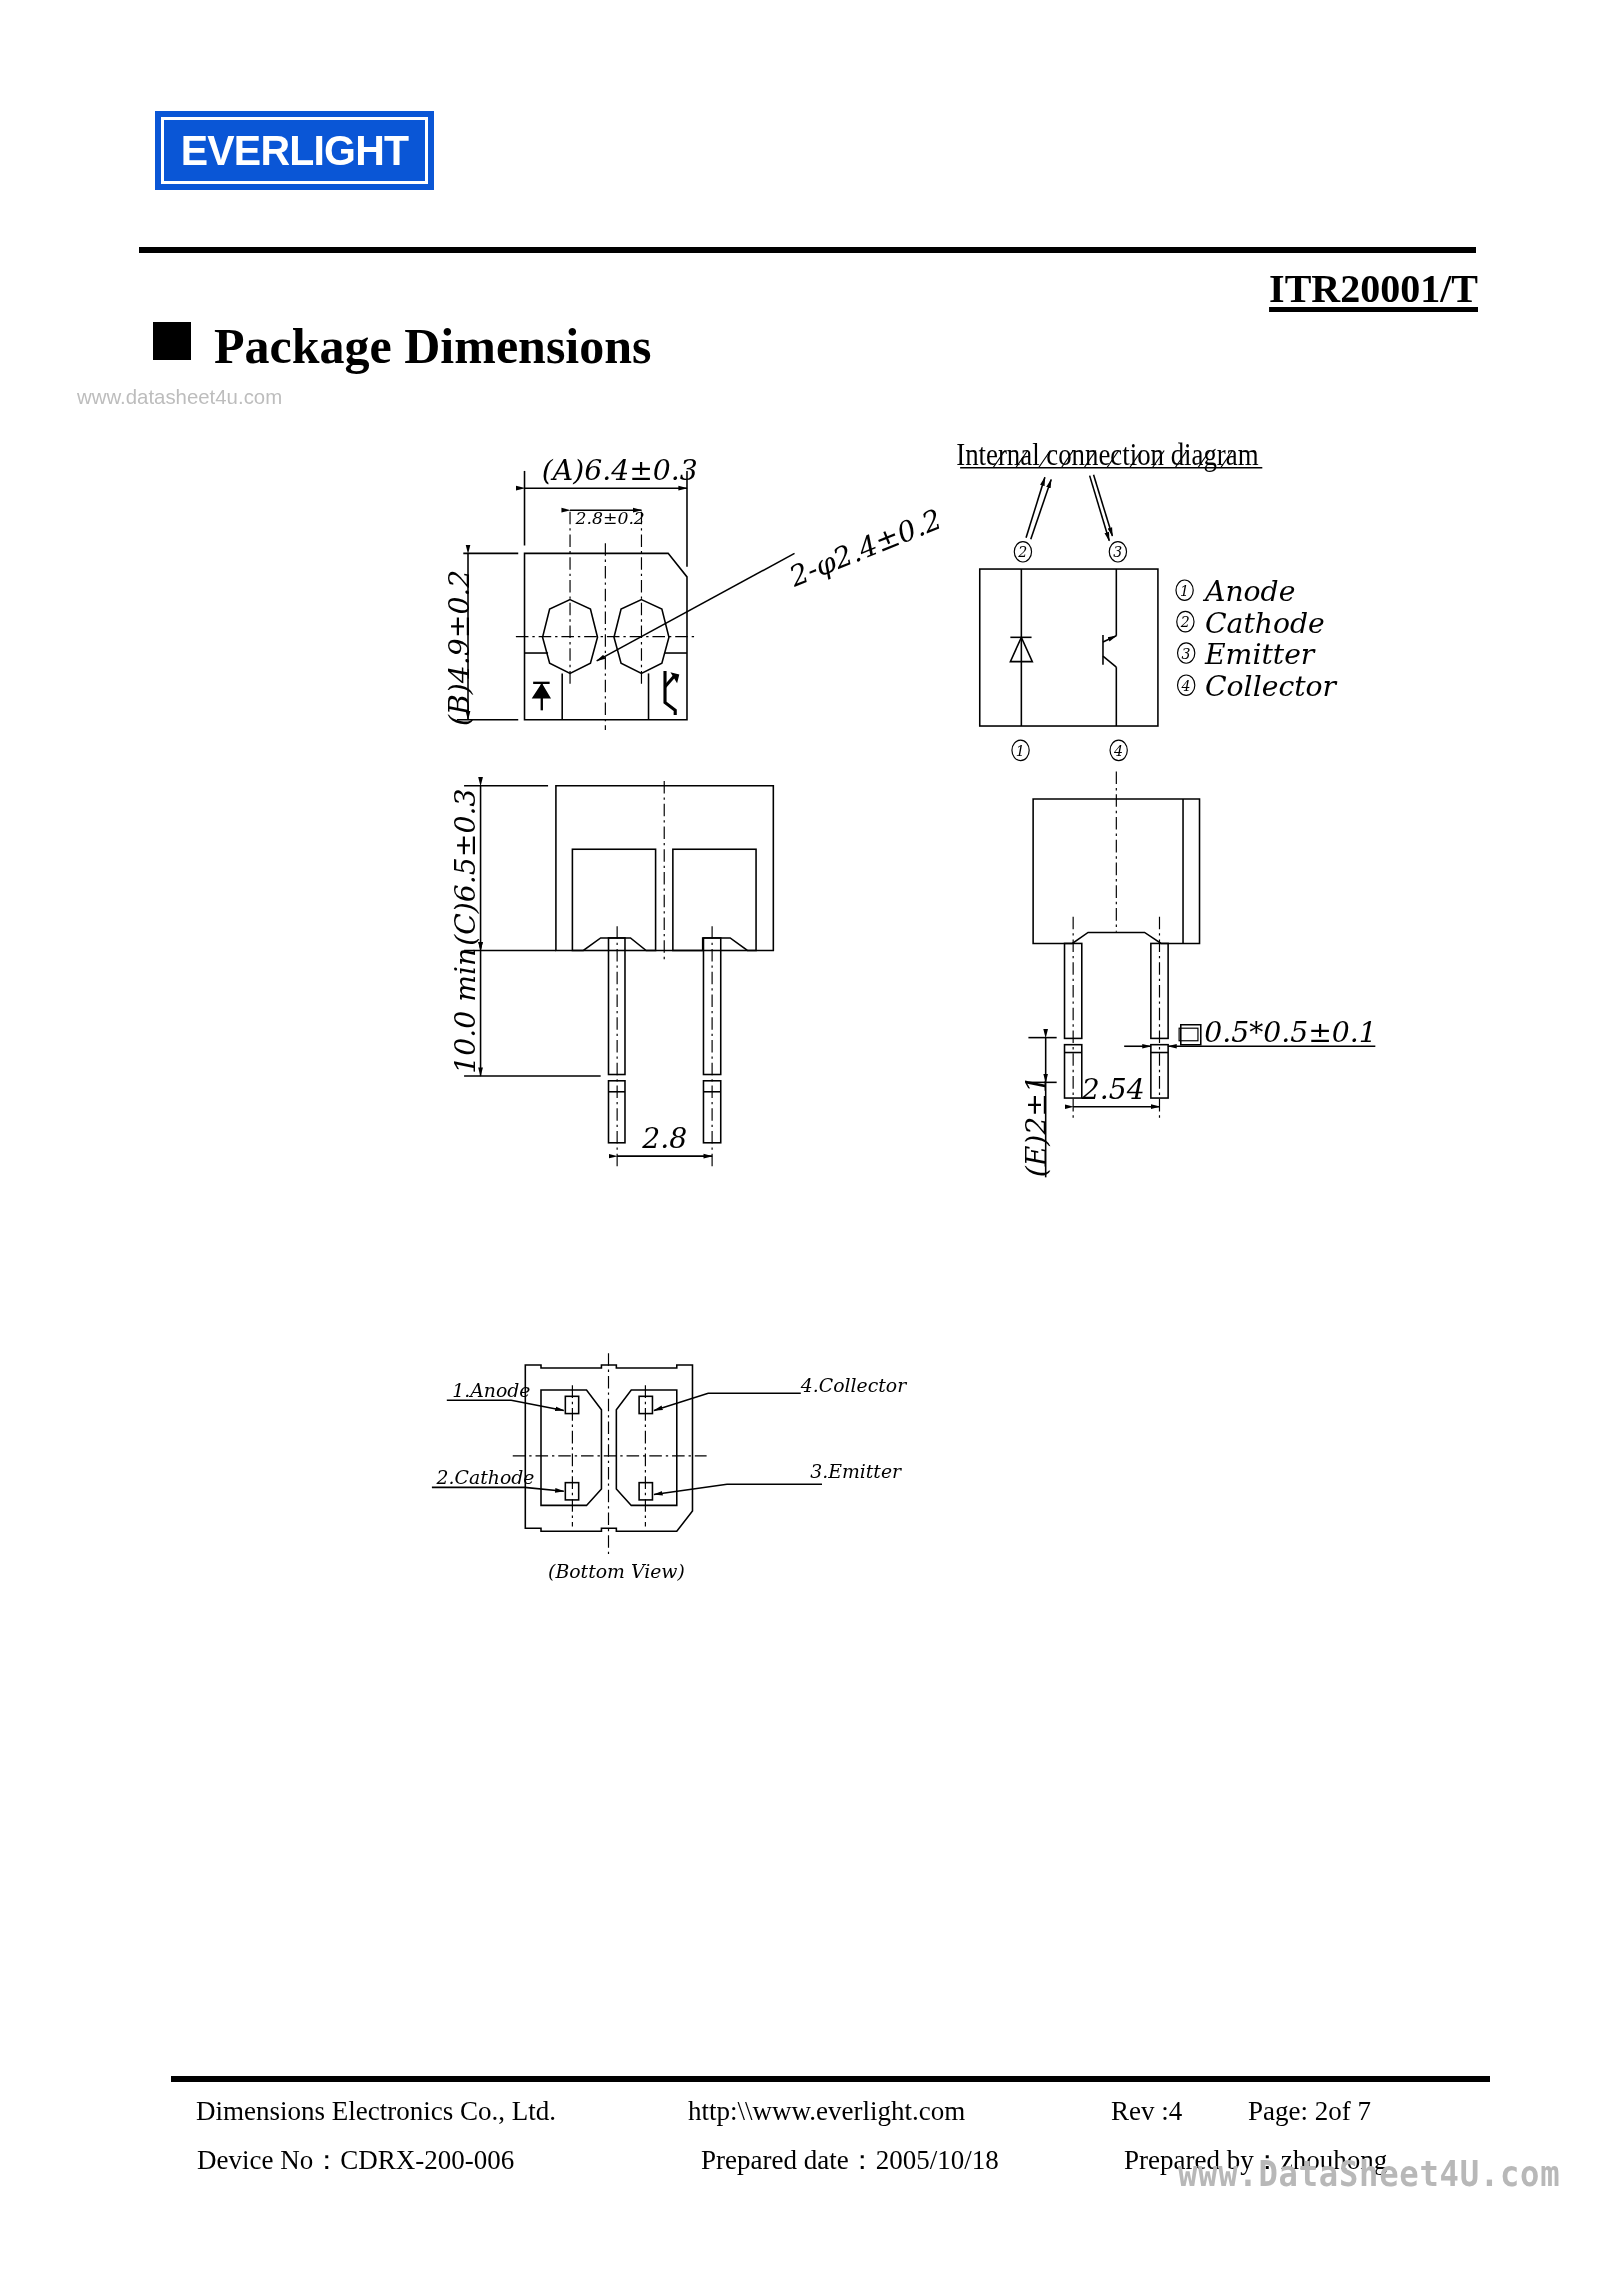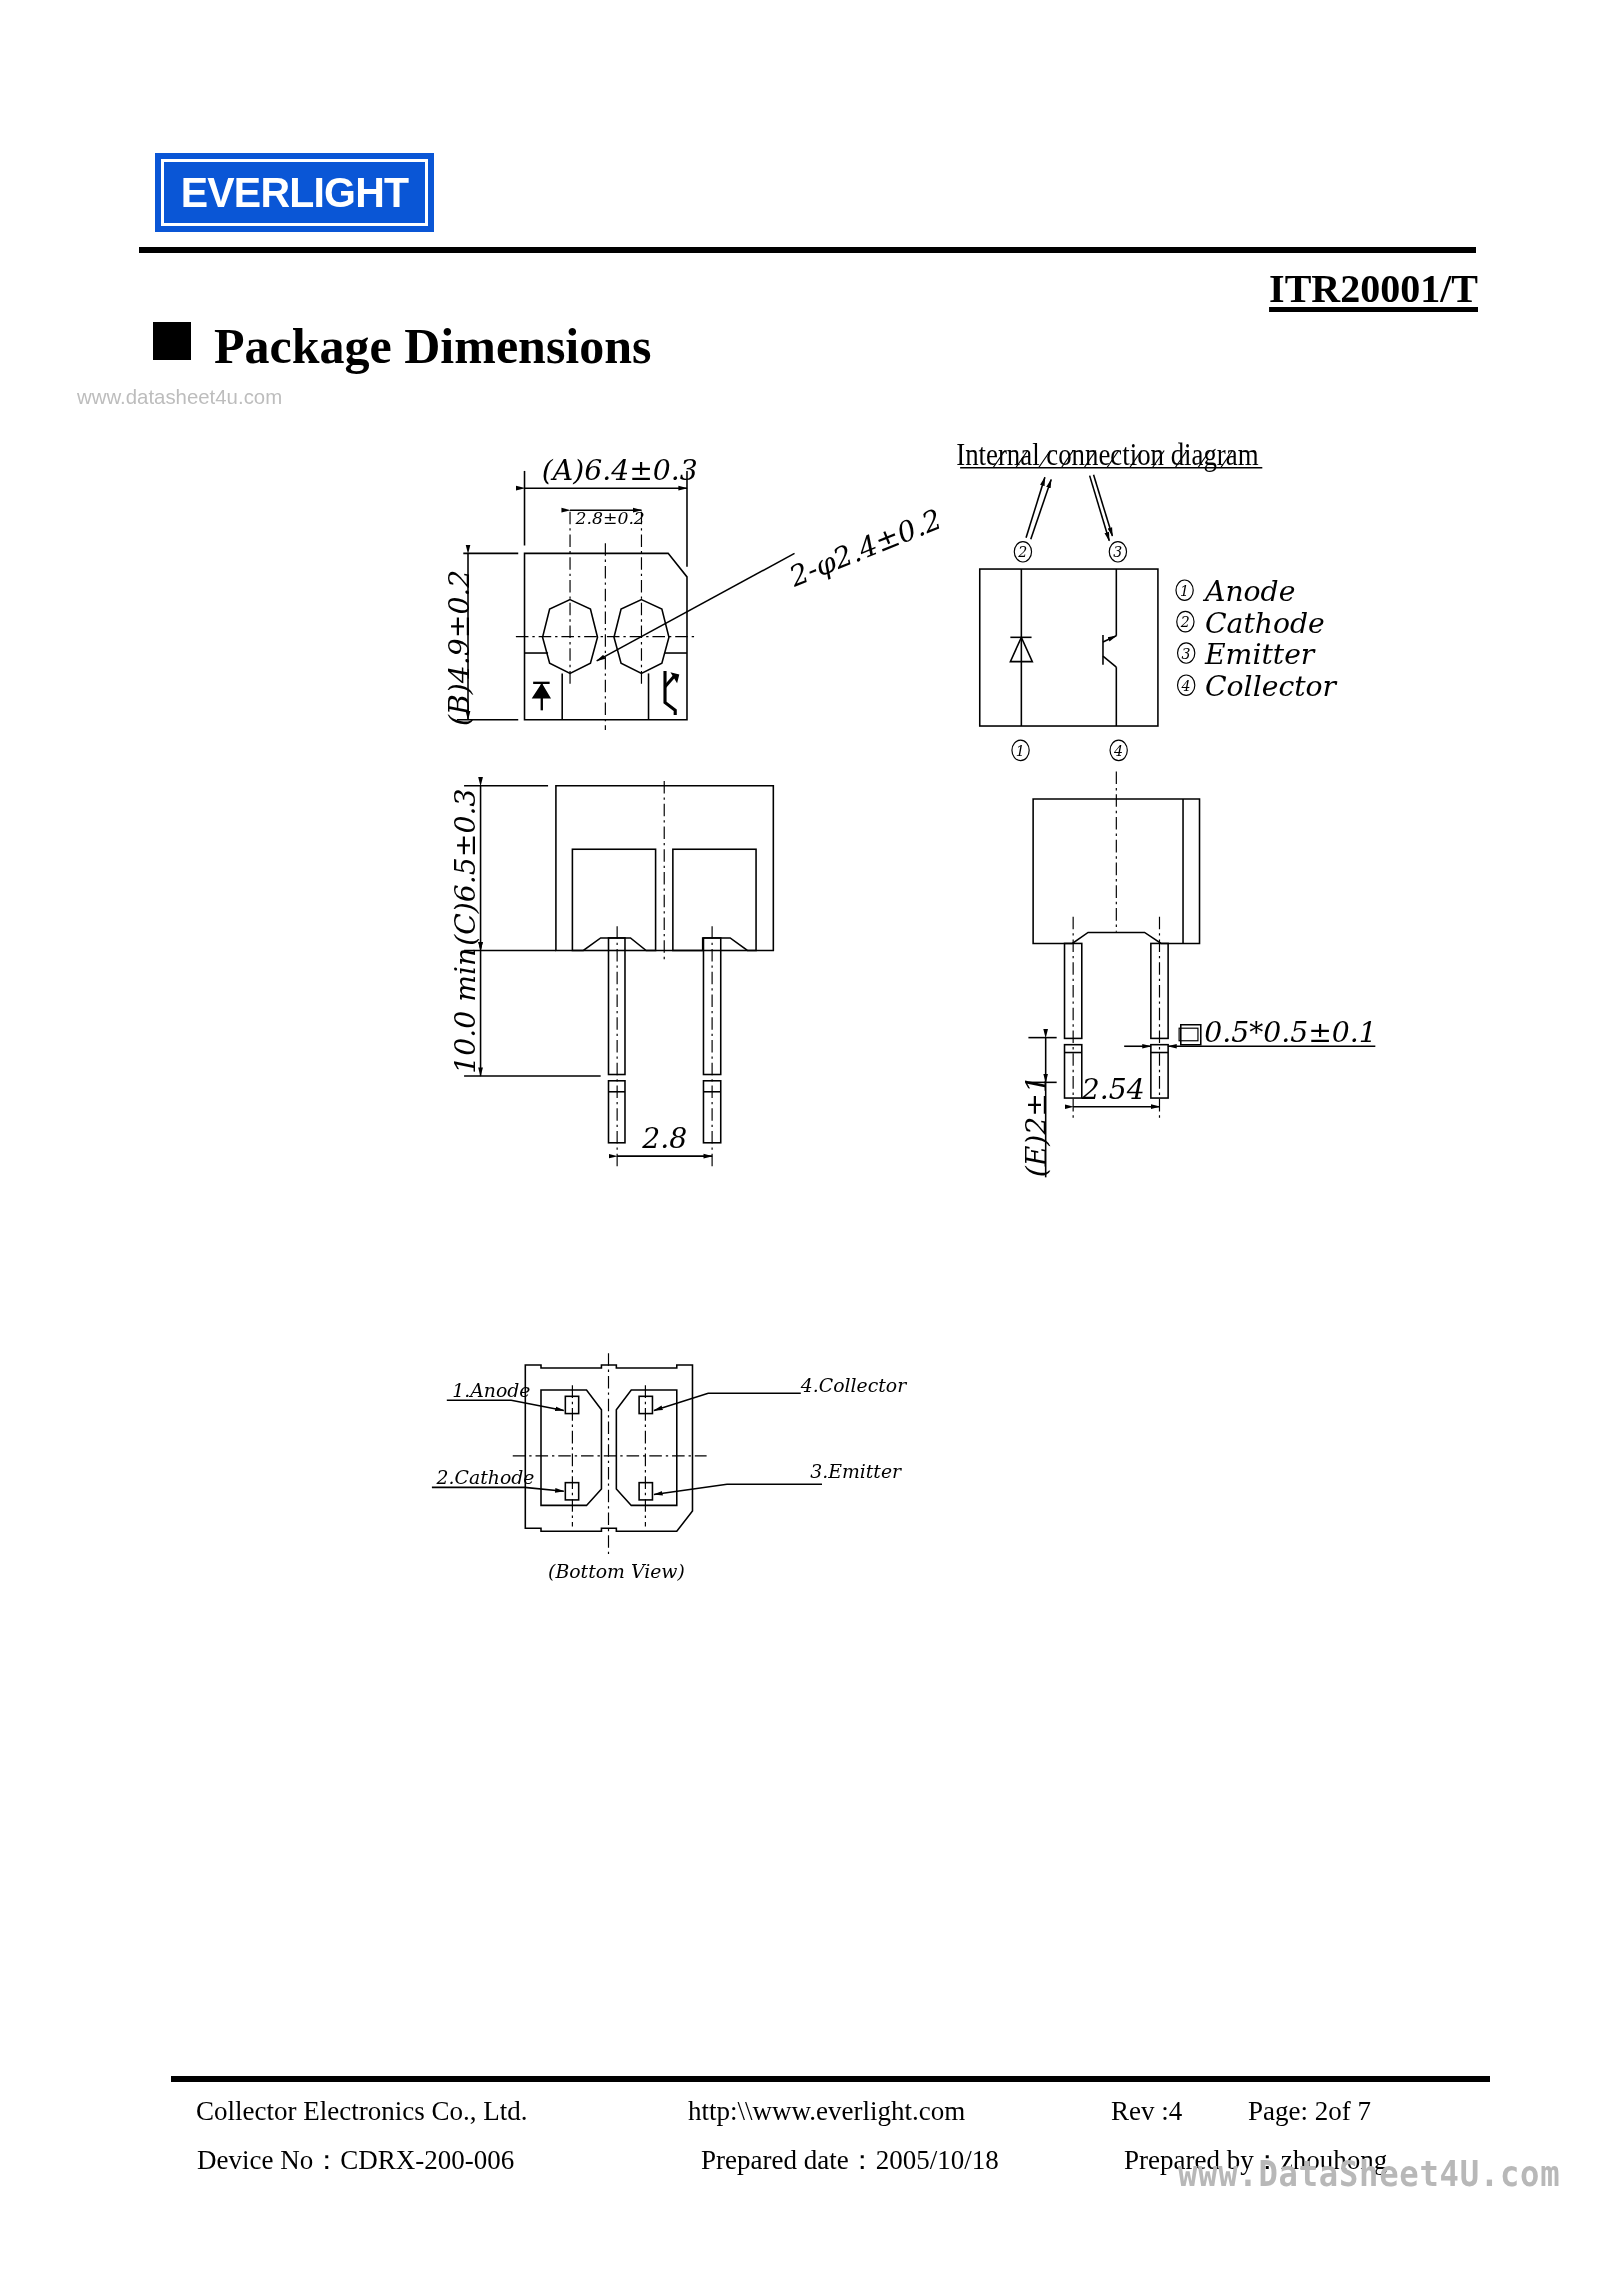--- a/index.html
+++ b/index.html
@@ -1,18 +1,18 @@
 <!DOCTYPE html>
 <html style="font-size:12.6px"><head>
 <meta charset="utf-8">
 <style>
   html, body { margin:0; padding:0; background:#ffffff; }
   body { width:1622px; height:2295px; position:relative; overflow:hidden; font-family:"Liberation Serif", serif; color:#000; }
   .abs { position:absolute; }
-  .logo { left:155px; top:111px; width:279px; height:79px; background:#0a56d6; box-sizing:border-box;margin-top:42px; }
+  .logo { left:155px; top:111px; width:279px; height:79px; background:#0a56d6; box-sizing:border-box; }
   .logo-inner { position:absolute; left:6.3px; top:6.3px; right:6.3px; bottom:6.3px; border:3.9px solid #fff; display:flex; align-items:center; justify-content:center; }
   .logo-text { color:#fff; font-family:"Liberation Sans", sans-serif; font-weight:bold; font-size:41px; letter-spacing:-0.8px; transform:scaleY(1.05); }
   .rule-top { left:139px; top:247px; width:1337px; height:6.3px; background:#000; }
   .doc-title { right:144px; top:265px; font-size:40px; font-weight:bold; text-decoration:underline; text-decoration-thickness:4.7px; text-underline-offset:4.7px; }
   .sec-square { left:153px; top:322px; width:38px; height:38px; background:#000; }
   .sec-title { left:214px; top:317px; font-size:50px; font-weight:bold; }
   .wm-small { left:77px; top:386px; font-family:"Liberation Sans", sans-serif; font-size:20.4px; color:#bdbdbd; }
   .drawing { left:0; top:0; width:1622px; height:2295px; }
   .rule-bottom { left:171px; top:2076px; width:1319px; height:6.3px; background:#000; }
   .ft { font-size:27px; white-space:nowrap; }
@@ -227,21 +227,21 @@
 
     <text x="576" y="1780" font-size="24">1.Anode</text>
     <text x="556" y="1891" font-size="24">2.Cathode</text>
     <text x="1020" y="1774" font-size="24">4.Collector</text>
     <text x="1032" y="1883" font-size="24">3.Emitter</text>
     <text x="698" y="2010" font-size="24">(Bottom View)</text>
   </g>
 </svg>
 
 <div class="abs rule-bottom"></div>
-<div class="abs ft" style="left:196px; top:2096px;">Collector Electronics Co., Ltd.</div>
+<div class="abs ft" style="left:196px; top:2096px;">Dimensions Electronics Co., Ltd.</div>
 <div class="abs ft" style="left:688px; top:2096px;">http:\\www.everlight.com</div>
 <div class="abs ft" style="left:1111px; top:2096px;text-align:right;">Rev :4</div>
 <div class="abs ft" style="left:1248px; top:2096px;">Page: 2of 7</div>
 <div class="abs ft" style="left:197px; top:2142px;">Device No：CDRX-200-006</div>
 <div class="abs ft" style="left:701px; top:2142px;font-family:Liberation Serif, serif;">Prepared date：2005/10/18</div>
 <div class="abs ft" style="left:1124px; top:2142px;">Prepared by：zhouhong</div>
 <div class="abs wm-big">www.DataSheet4U.com</div>
 
 
 </body></html>

